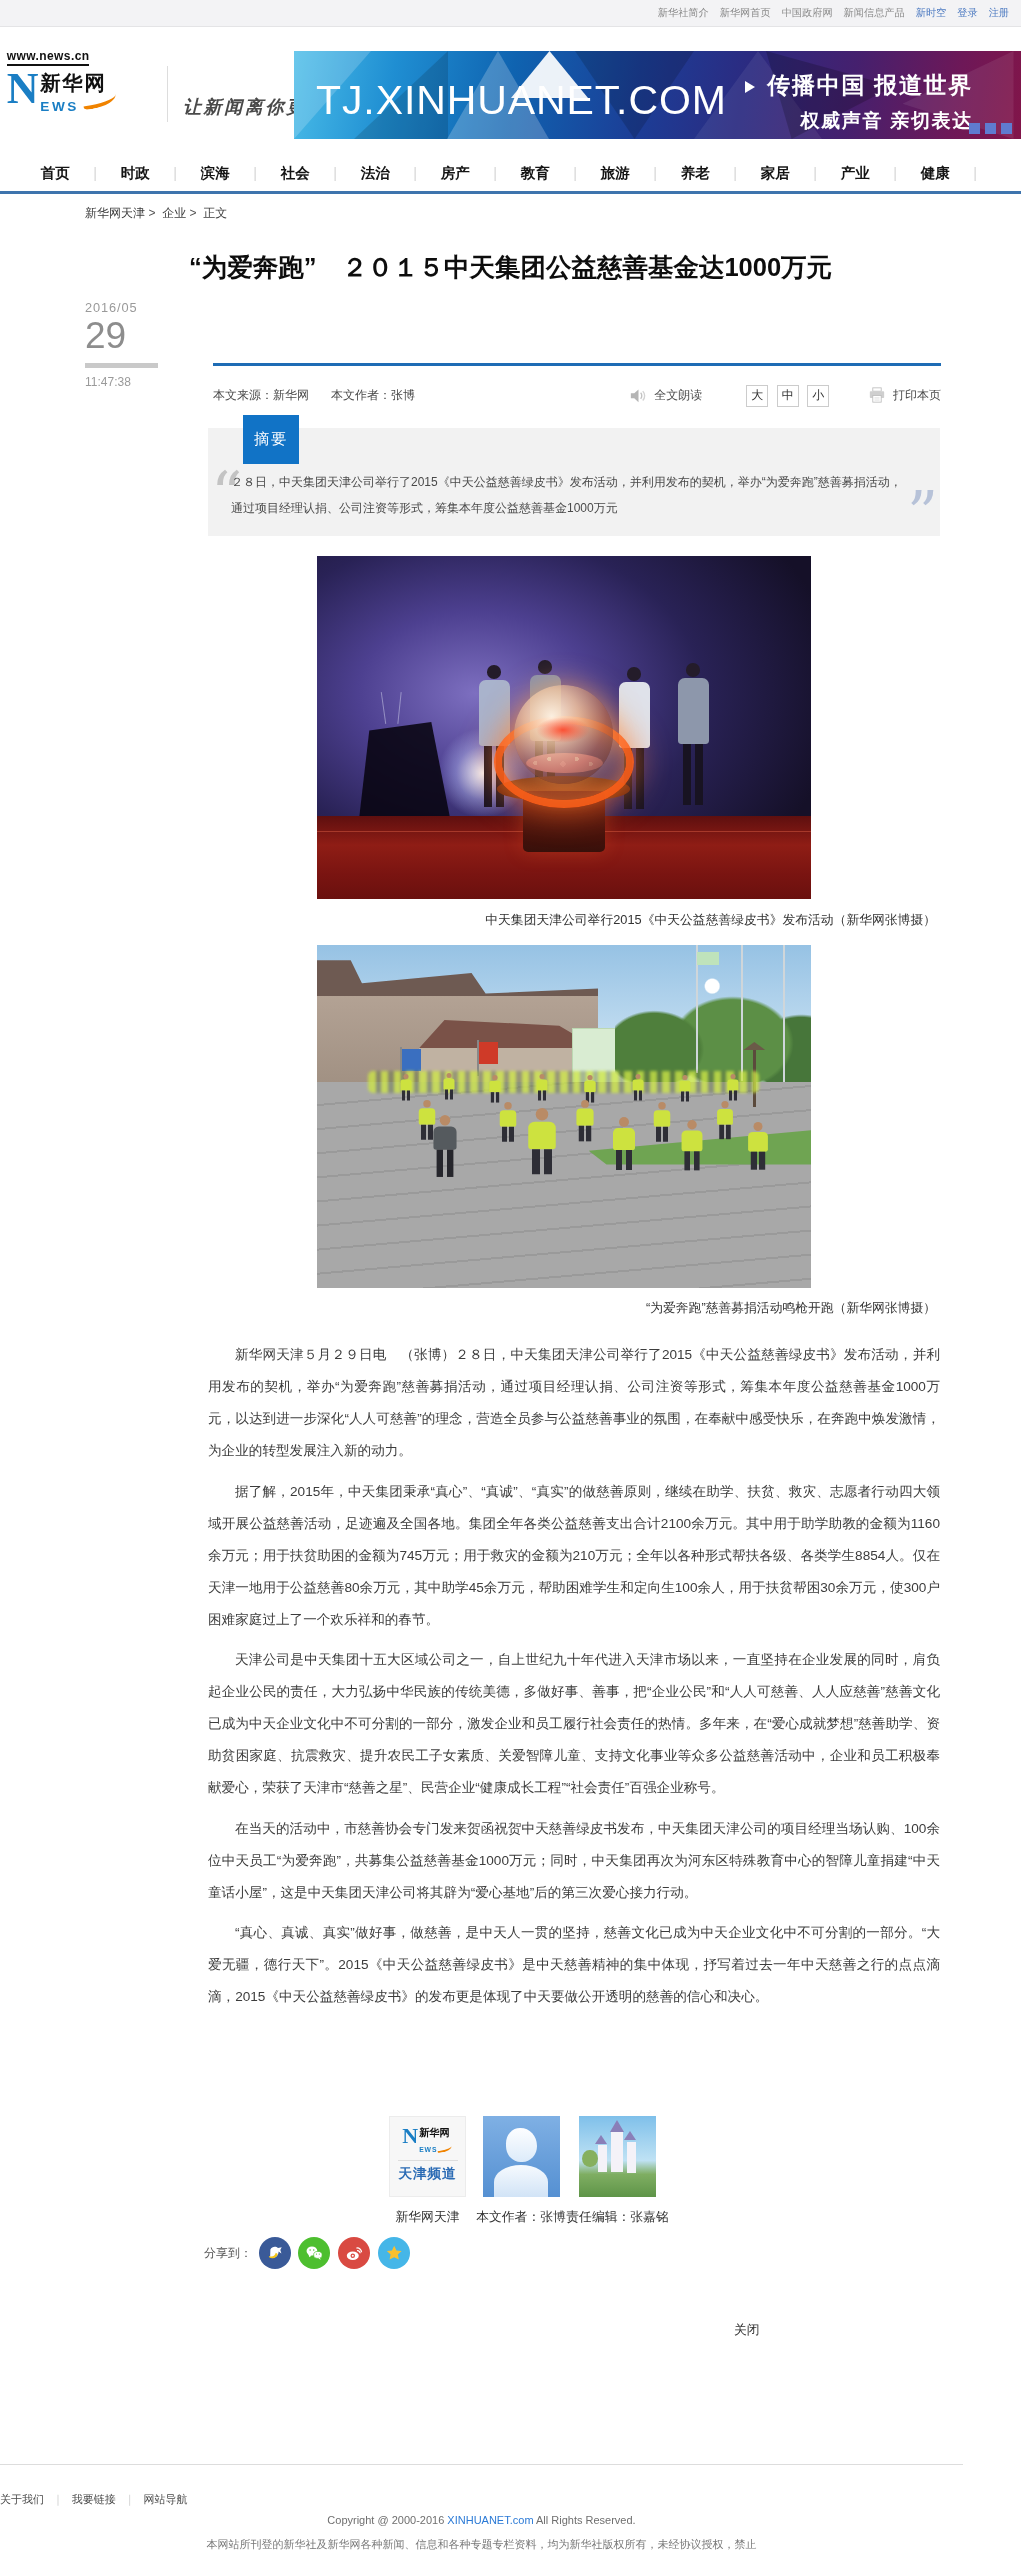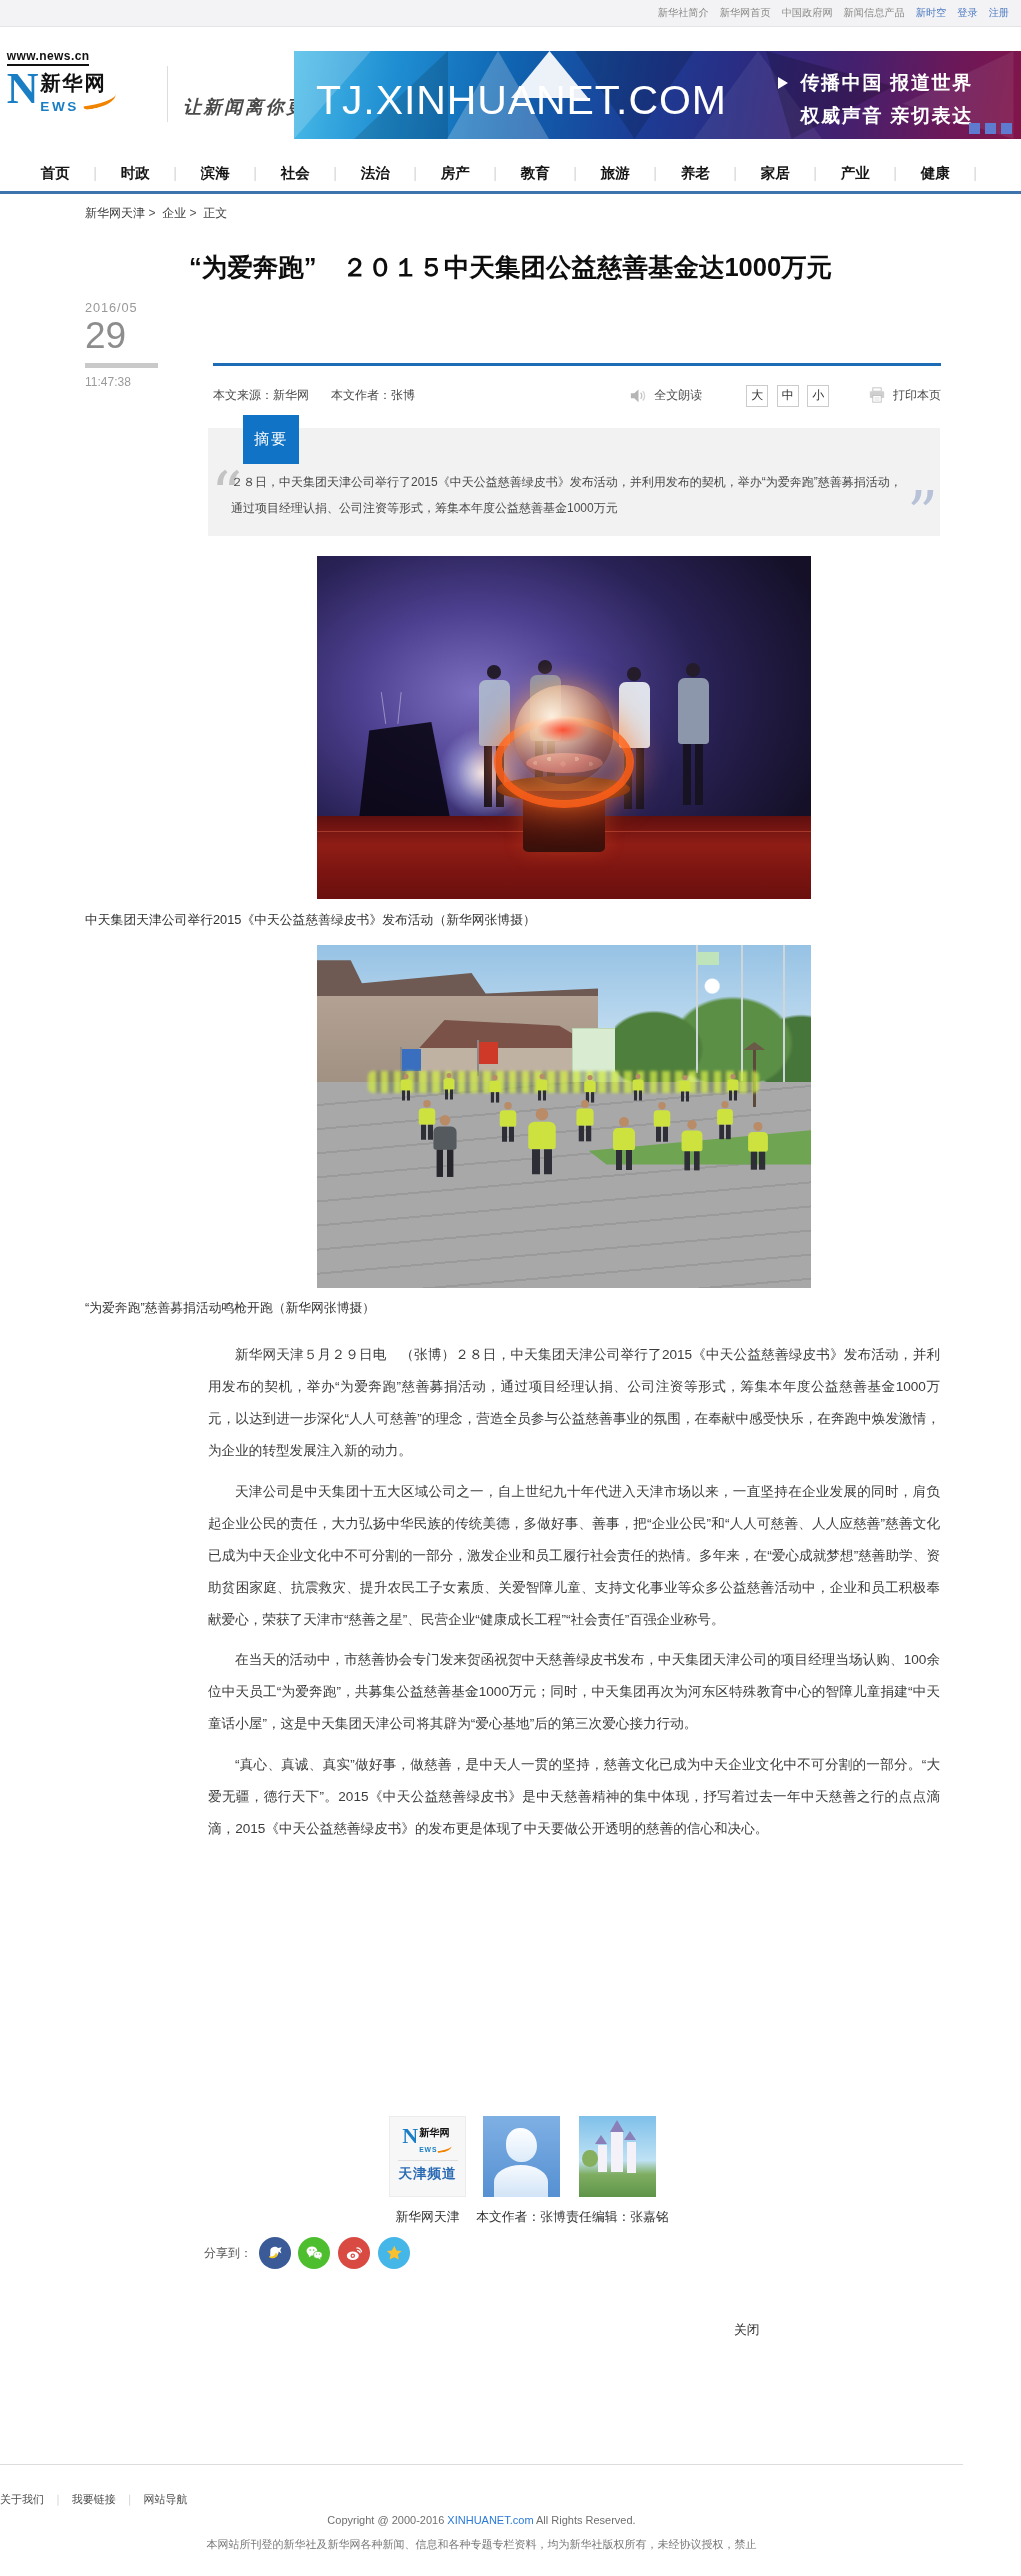--- a/index.html
+++ b/index.html
@@ -37,21 +37,21 @@
   .tri2 { left:60px; width:94px; background:rgba(0,0,0,.14); clip-path:polygon(0 100%,100% 0,100% 100%); }
   .tri3 { left:153px; width:102px; background:rgba(255,255,255,.22); clip-path:polygon(50% 0,100% 100%,0 100%); }
   .tri4 { left:217px; width:77px; height:47px !important; background:rgba(255,255,255,.92); clip-path:polygon(50% 0,100% 100%,0 100%); }
   .tri5 { left:281px; width:119px; background:rgba(0,0,0,.16); clip-path:polygon(0 0,100% 0,50% 100%); }
   .tri6 { left:400px; width:128px; background:rgba(255,255,255,.07); clip-path:polygon(0 100%,50% 0,100% 100%); }
   .tri7 { right:128px; width:128px; background:rgba(0,0,0,.20); clip-path:polygon(0 0,100% 40%,20% 100%); }
   .tri8 { right:8.5px; width:111px; background:rgba(255,255,255,.08); clip-path:polygon(100% 0,100% 100%,0 60%); }
   .banner-domain { position:absolute; left:22px; top:25.5px; font-size:41px; color:#fff; letter-spacing:0.9px;
                    font-family:"Liberation Sans",sans-serif; font-weight:normal; }
   .banner-right { position:absolute; right:49px; top:19px; text-align:right; color:#fff; }
-  .banner-line1 { font-size:19px; font-weight:bold; letter-spacing:1.7px; }
+  .banner-line1 { font-size:23px; font-weight:bold; letter-spacing:1.7px; }
   .banner-line1 .play { display:inline-block; width:0; height:0; border-left:10.2px solid #fff;
                         border-top:6.8px solid transparent; border-bottom:6.8px solid transparent; margin-right:12px; }
   .banner-line2 { font-size:19px; font-weight:bold; letter-spacing:1.7px; margin-top:6.8px; }
   .banner-squares { position:absolute; right:10.2px; bottom:5.1px; display:flex; gap:5.1px; }
   .banner-squares span { width:11px; height:11px; background:#5f7bd0; display:block; }
 
   
   .nav { position:absolute; left:15.3px; top:162px; width:1004px; display:flex; }
   .nav .nav-item { width:80px; text-align:center; font-size:14.5px; font-weight:bold; color:#141414;
                    cursor:pointer; position:relative; line-height:22px; }
@@ -89,21 +89,21 @@
   .abstract-box { position:absolute; left:208px; top:428px; width:732px; height:108px; background:#f2f2f2; }
   .abstract-tag { position:absolute; left:243px; top:415px; width:56px; height:49px; background:#1173c6;
                   color:#fff; font-size:15.3px; display:flex; align-items:center; justify-content:center; letter-spacing:1.7px; }
   .abstract-text { position:absolute; left:231px; top:470px; width:681px; font-size:12px; line-height:25.5px; color:#4a4a4a; }
   .quote { position:absolute; font-family:"DejaVu Serif",serif; font-size:61px; line-height:1; }
   .quote.l { left:211px; top:464px; color:#c3c3c3; }
   .quote.r { left:907px; top:483px; color:#b7c2d8; }
 
   
   .figure { position:absolute; left:317px; width:494px; height:343px; overflow:hidden; }
-  .caption { position:absolute; left:85px; width:851px; text-align:left; font-size:12.8px; color:#333; }
+  .caption { position:absolute; left:85px; width:851px; text-align:right; font-size:12.8px; color:#333; }
 
   
   .fig1 { top:556px; background:
       radial-gradient(circle 60px at 166px 217px, rgba(255,255,255,.95), rgba(190,200,255,.4) 45%, rgba(120,110,200,0) 75%),
       radial-gradient(ellipse 366px 255px at 32% 40%, #7d6fc0 0%, #4d4090 32%, #292256 62%, #151028 100%);
   }
   .stage-floor { position:absolute; left:0; bottom:0; width:100%; height:83px;
       background:linear-gradient(180deg,#5e0f0f 0%,#8f1d15 35%,#7a1411 70%,#6a100e 100%); }
   .stage-floor::after { content:""; position:absolute; top:15.3px; left:0; width:100%; height:0.9px; background:rgba(255,120,90,.35); }
   .podium-shadow { position:absolute; left:41px; top:166px; width:94px; height:106px; background:rgba(8,5,16,.88);
@@ -483,20 +483,21 @@
       </div>
     <div class="runner r18">
         <div class="sh"></div>
         <div class="lg"></div>
       </div>
   </div>
   <div class="caption" style="top:1300px;">“为爱奔跑”慈善募捐活动鸣枪开跑（新华网张博摄）</div>
 
   <div class="body-text">
     <p>新华网天津５月２９日电　（张博）２８日，中天集团天津公司举行了2015《中天公益慈善绿皮书》发布活动，并利用发布的契机，举办“为爱奔跑”慈善募捐活动，通过项目经理认捐、公司注资等形式，筹集本年度公益慈善基金1000万元，以达到进一步深化“人人可慈善”的理念，营造全员参与公益慈善事业的氛围，在奉献中感受快乐，在奔跑中焕发激情，为企业的转型发展注入新的动力。</p>
+    <p>据了解，2015年，中天集团秉承“真心”、“真诚”、“真实”的做慈善原则，继续在助学、扶贫、救灾、志愿者行动四大领域开展公益慈善活动，足迹遍及全国各地。集团全年各类公益慈善支出合计2100余万元。其中用于助学助教的金额为1160余万元；用于扶贫助困的金额为745万元；用于救灾的金额为210万元；全年以各种形式帮扶各级、各类学生8854人。仅在天津一地用于公益慈善80余万元，其中助学45余万元，帮助困难学生和定向生100余人，用于扶贫帮困30余万元，使300户困难家庭过上了一个欢乐祥和的春节。</p>
     <p>天津公司是中天集团十五大区域公司之一，自上世纪九十年代进入天津市场以来，一直坚持在企业发展的同时，肩负起企业公民的责任，大力弘扬中华民族的传统美德，多做好事、善事，把“企业公民”和“人人可慈善、人人应慈善”慈善文化已成为中天企业文化中不可分割的一部分，激发企业和员工履行社会责任的热情。多年来，在“爱心成就梦想”慈善助学、资助贫困家庭、抗震救灾、提升农民工子女素质、关爱智障儿童、支持文化事业等众多公益慈善活动中，企业和员工积极奉献爱心，荣获了天津市“慈善之星”、民营企业“健康成长工程”“社会责任”百强企业称号。</p>
     <p>在当天的活动中，市慈善协会专门发来贺函祝贺中天慈善绿皮书发布，中天集团天津公司的项目经理当场认购、100余位中天员工“为爱奔跑”，共募集公益慈善基金1000万元；同时，中天集团再次为河东区特殊教育中心的智障儿童捐建“中天童话小屋”，这是中天集团天津公司将其辟为“爱心基地”后的第三次爱心接力行动。</p>
     <p>“真心、真诚、真实”做好事，做慈善，是中天人一贯的坚持，慈善文化已成为中天企业文化中不可分割的一部分。“大爱无疆，德行天下”。2015《中天公益慈善绿皮书》是中天慈善精神的集中体现，抒写着过去一年中天慈善之行的点点滴滴，2015《中天公益慈善绿皮书》的发布更是体现了中天要做公开透明的慈善的信心和决心。</p>
   </div>
 
   <div class="card card1">
     <div class="img">
       <div class="mini-row">
         <span class="mini-n">N</span>
         <span class="mini-col">

